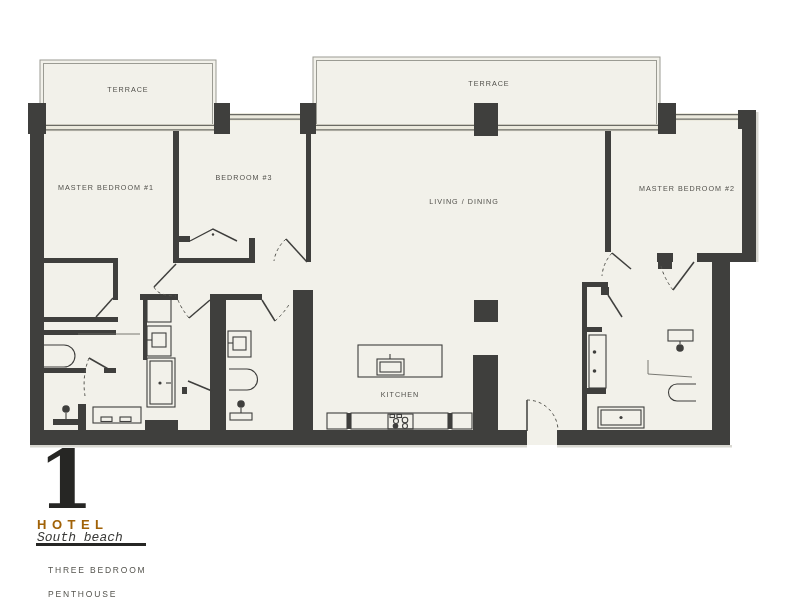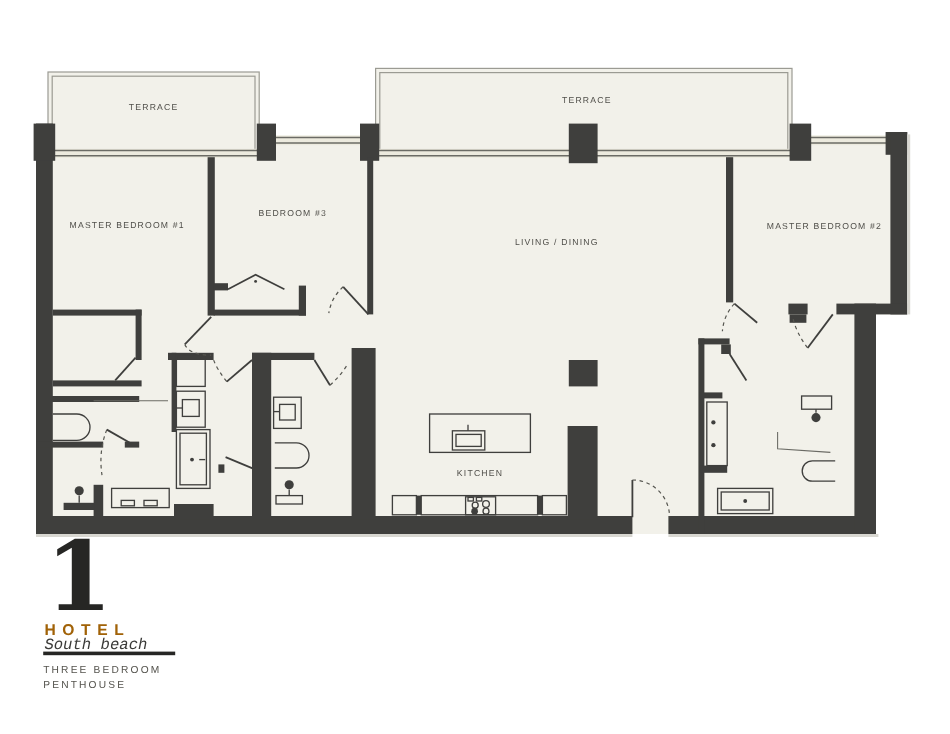--- a/index.html
+++ b/index.html
@@ -12,21 +12,21 @@
   .logo{position:absolute;left:36px;top:440px;width:170px;color:#262624;}
   .logo-numeral{position:absolute;left:2px;top:0px;font-family:"DejaVu Serif",serif;
                 font-weight:700;font-size:80px;line-height:1;color:#262624;}
   .logo-brand{position:absolute;left:1px;top:77px;font-size:13px;font-weight:700;
               letter-spacing:5.5px;color:#a16207;}
   .logo-script{position:absolute;left:1px;top:90px;font-family:Liberation Mono, monospace;
                font-style:italic;font-size:13px;color:#3a3a38;}
   .logo-rule{position:absolute;left:0px;top:103px;width:110px;height:3px;background:#262624;}
   .logo-unit{position:absolute;left:0px;top:112px;font-size:8.5px;letter-spacing:1.8px;
              line-height:1.45;color:#55544e;white-space:pre-line;}
-  .logo-unit div{margin:0;}
+  .logo-unit div{margin:12px;}
 </style>
 </head>
 <body>
 
 <div class="canvas">
 
 <svg class="plan-svg" width="792" height="612" viewBox="0 0 792 612">
 
   <g>
     <path d="M30,113 H756 V262 H730 V445 H30 Z" fill="#f2f1ea"></path>

